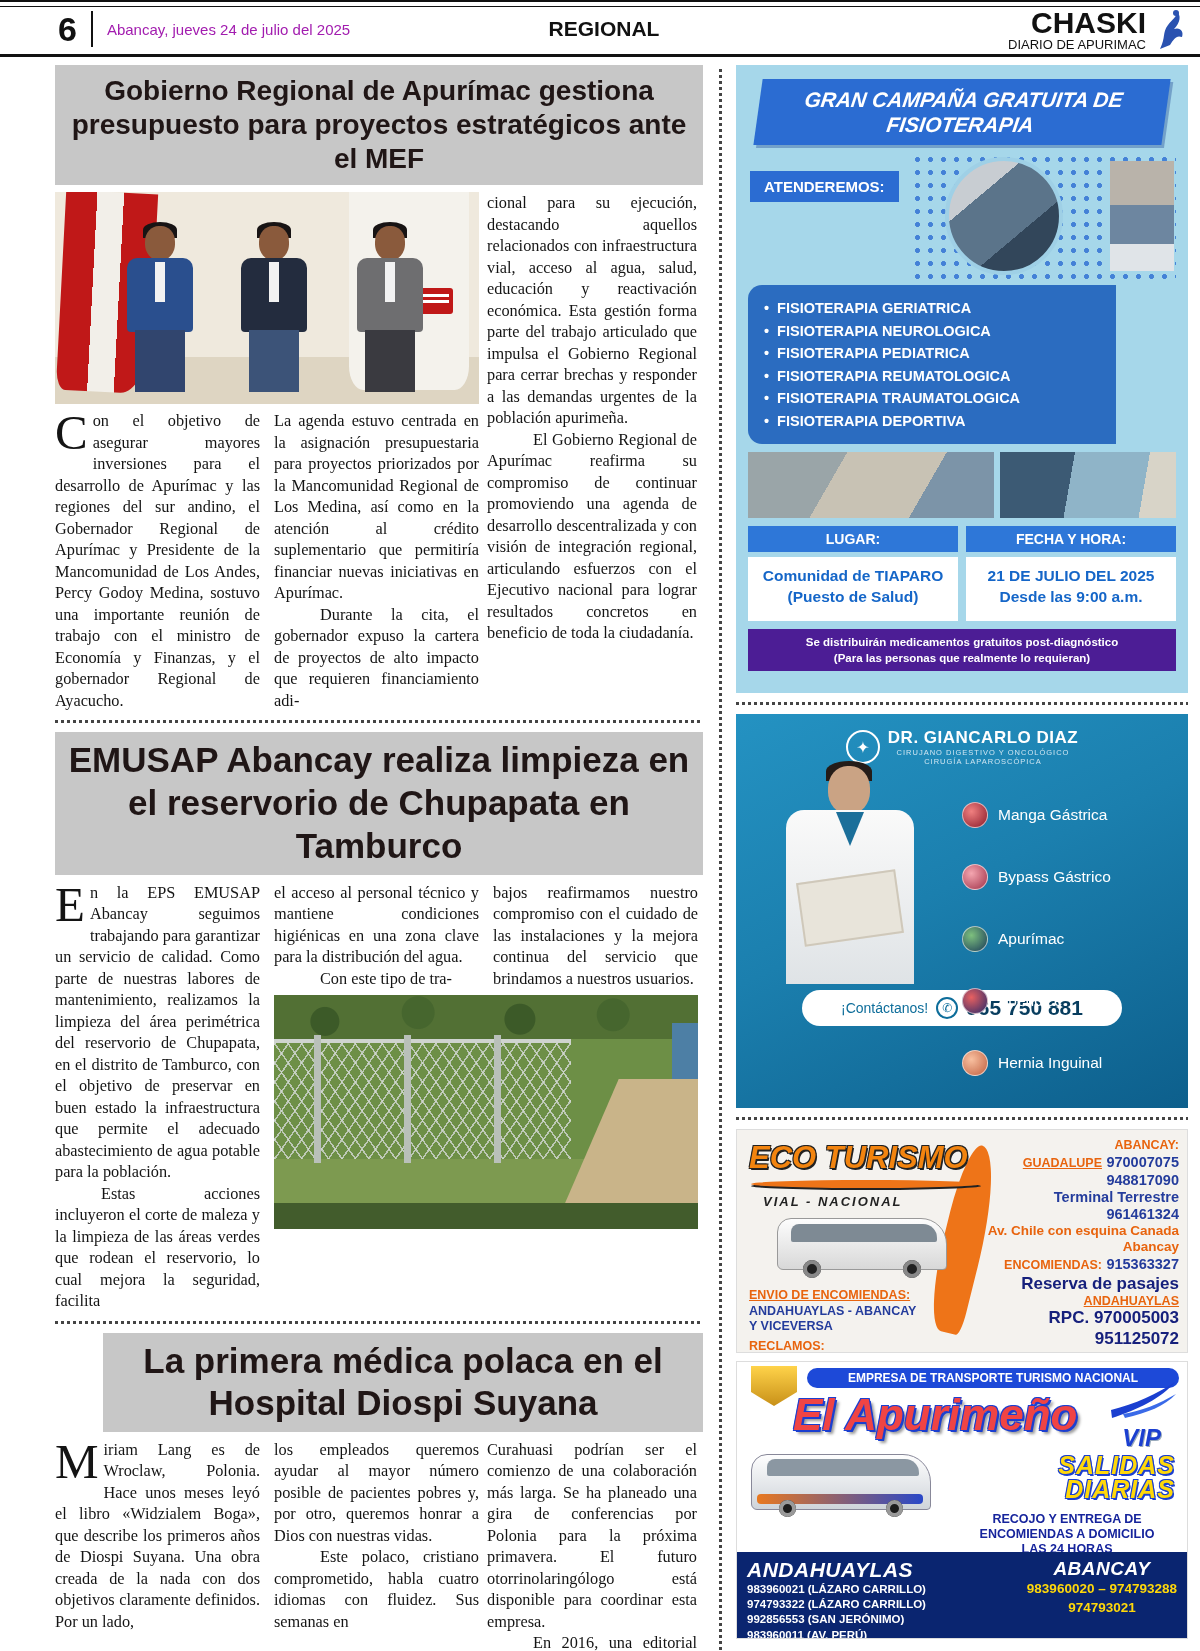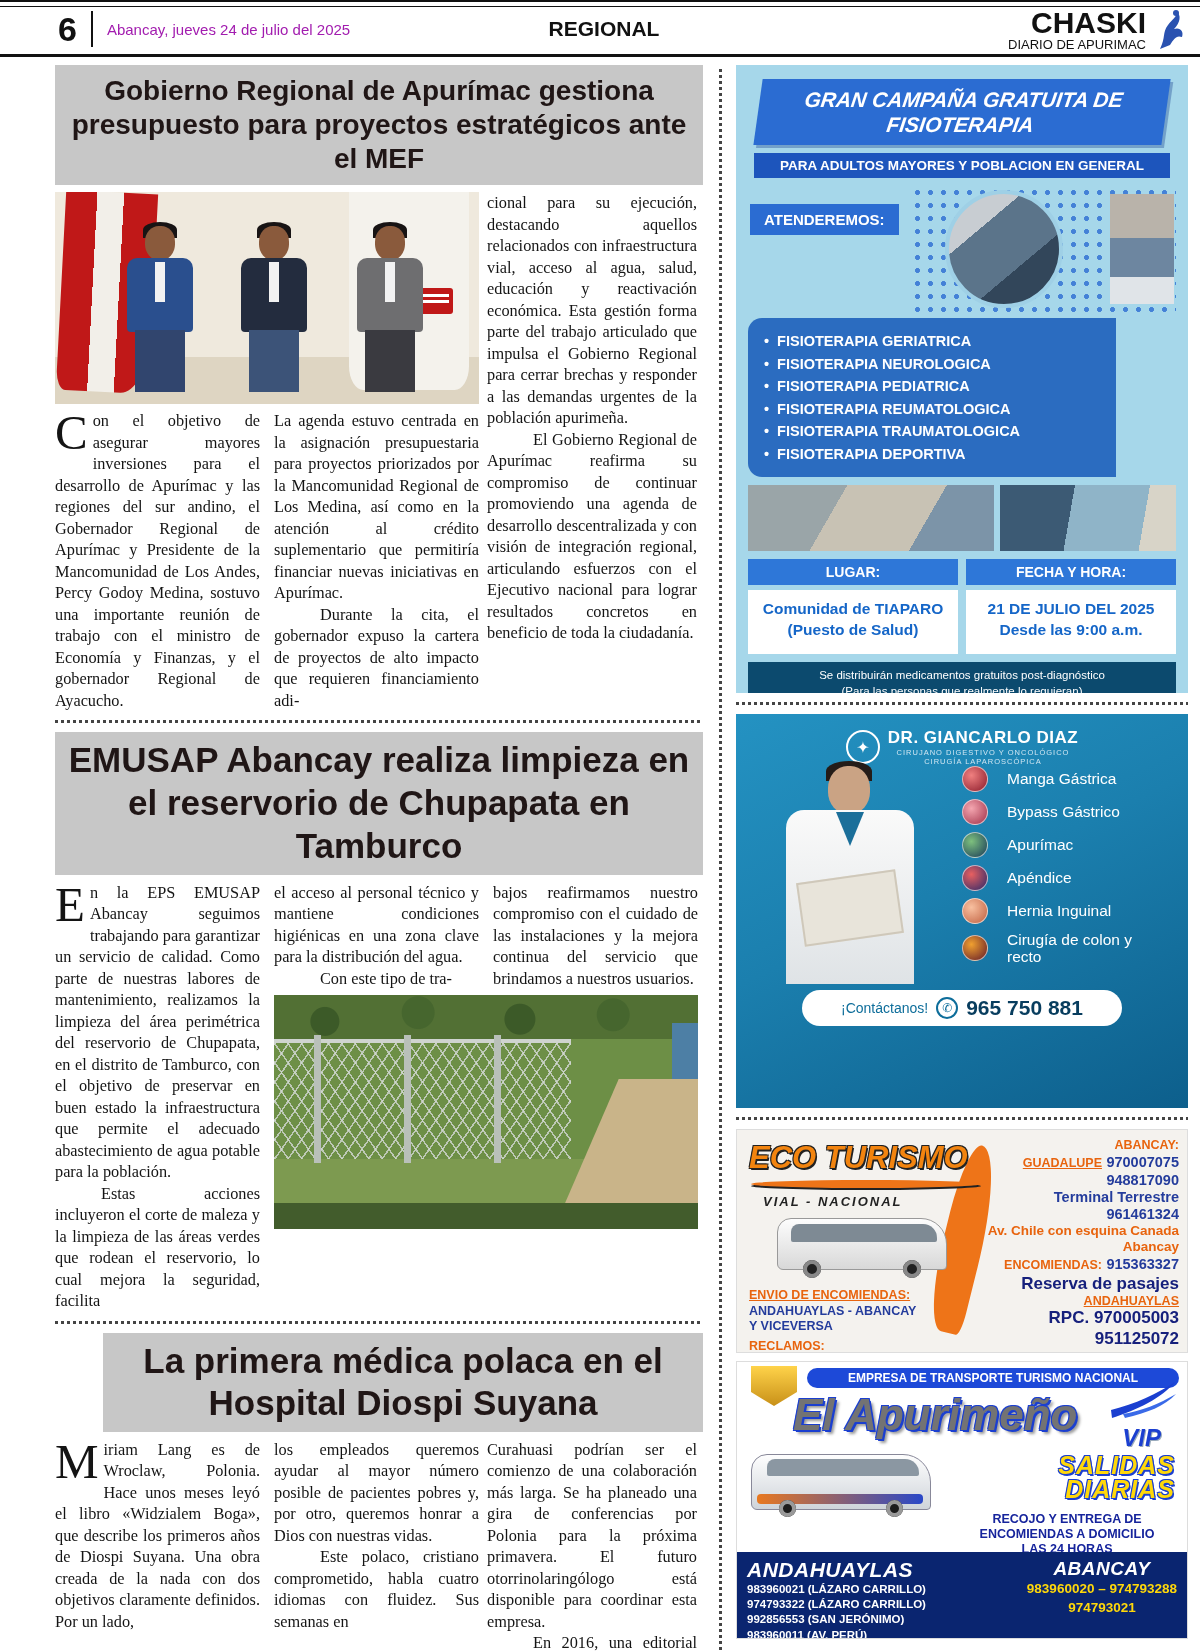--- a/index.html
+++ b/index.html
@@ -108,41 +108,41 @@
   .fis-item:before { content:"•"; margin-right:8px; }
   .fis-strip { height:66px; display:flex; gap:6px; margin-bottom:8px; }
   .fis-strip .s1 { flex:1.4; background:linear-gradient(120deg,#9aa5a8 0 35%, #c8c2b4 35% 70%, #7c94a8 70%); }
   .fis-strip .s2 { flex:1; background:linear-gradient(100deg,#3c5a74 0 40%, #8fb4c8 40% 80%, #d8d4c8 80%); }
   .fis-lf { display:flex; gap:8px; }
   .fis-lf .cell { flex:1; }
   .fis-lf-hd { background:#2e77d8; color:#fff; text-align:center; font-family:"Liberation Sans",sans-serif;
        font-weight:bold; font-size:14px; padding:5px 2px; }
   .fis-lf-val { background:#fff; color:#1566c8; text-align:center; font-family:"Liberation Sans",sans-serif;
        font-weight:bold; font-size:15.5px; line-height:1.35; padding:9px 2px; margin-top:5px; min-height:64px;}
-  .fis-note { background:#0c4a6e; color:#fff; text-align:center; font-family:"Liberation Sans",sans-serif;
-       font-weight:normal; font-size:11.5px; line-height:1.4; padding:5px 4px; margin-top:8px; }
+  .fis-note { background:#4c1d95; color:#fff; text-align:center; font-family:"Liberation Sans",sans-serif;
+       font-weight:bold; font-size:11.5px; line-height:1.4; padding:5px 4px; margin-top:8px; }
 
   
   .gian { height:394px; background:linear-gradient(155deg,#2492c2 0%, #1b7fae 45%, #0d5f8c 100%); padding:14px 14px 10px; }
   .g-toplogo { display:flex; justify-content:center; align-items:center; gap:8px; }
   .g-circ { width:34px; height:34px; border:2px solid #fff; border-radius:50%; color:#fff; font-size:16px;
        display:flex; align-items:center; justify-content:center; font-family:"Liberation Sans",sans-serif; }
   .g-name { color:#fff; font-family:"Liberation Sans",sans-serif; font-weight:bold; font-size:17px; letter-spacing:.5px;}
   .g-sub { color:#cfe6f2; font-family:"Liberation Sans",sans-serif; font-size:7.5px; text-align:center; letter-spacing:1px; }
   .g-head { color:#fff; text-align:center; font-family:"Liberation Sans",sans-serif; font-weight:bold;
        font-size:25px; line-height:1.15; margin:12px 0 10px; letter-spacing:.4px; }
   .g-body { position:relative; height:218px; }
   .g-doc { position:absolute; left:26px; top:0; width:150px; height:218px; }
   .g-doc .dh { position:absolute; top:0; left:52px; width:42px; height:48px; background:#caa384; border-radius:46%; }
   .g-doc .dhair { position:absolute; top:-5px; left:50px; width:46px; height:20px; background:#241c18; border-radius:50% 50% 0 0; }
   .g-doc .dcoat { position:absolute; top:44px; left:10px; width:128px; height:174px; background:linear-gradient(180deg,#fafafa,#dfe3e6); border-radius:18px 18px 0 0; }
   .g-doc .dvee { position:absolute; top:46px; left:60px; width:28px; height:34px; background:#1b6f9a; clip-path:polygon(0 0,100% 0,50% 100%); }
   .g-doc .dboard { position:absolute; top:110px; left:24px; width:100px; height:64px; background:#e8e4da; transform:rotate(-8deg); border:2px solid #cfc8ba; }
   .g-svc { position:absolute; right:0; top:0; width:212px; }
-  .g-row { display:flex; align-items:center; gap:19px; margin-bottom:7px; }
+  .g-row { display:flex; align-items:center; gap:10px; margin-bottom:7px;margin-top:36px; }
   .g-ic { width:26px; height:26px; border-radius:50%; flex:0 0 26px; border:1px solid rgba(255,255,255,.6); }
   .g-lbl { color:#fff; font-family:"Liberation Sans",sans-serif; font-size:15.5px; }
   .g-contact { margin:6px auto 0; width:320px; background:#fff; border-radius:20px; padding:6px 12px;
        display:flex; align-items:center; justify-content:center; gap:8px; }
   .g-contact .c1 { color:#0d6d9a; font-family:"Liberation Sans",sans-serif; font-size:14px; }
   .g-wa { width:22px; height:22px; border:2px solid #0d6d9a; border-radius:50%; color:#0d6d9a; font-size:12px;
        display:flex; align-items:center; justify-content:center; }
   .g-contact .c2 { color:#083d5e; font-family:"Liberation Sans",sans-serif; font-weight:bold; font-size:21px; }
 
   
@@ -167,21 +167,21 @@
   .eco-right .bl { color:#243c9c; font-weight:bold; font-size:14.5px; }
   .eco-right .big { color:#16207c; font-weight:bold; font-size:17px; }
   .eco-right .orb { color:#e8640e; font-weight:bold; font-size:13.5px; }
 
   
   .apu { height:278px; background:#fff; border:1px solid #ddd; font-family:"Liberation Sans",sans-serif; }
   .apu-banner { position:absolute; left:70px; right:8px; top:6px; background:#1d49d8; color:#fff;
        font-weight:bold; font-size:12px; text-align:center; border-radius:10px; padding:3px 2px; }
   .apu-shield { position:absolute; left:14px; top:4px; width:46px; height:40px; background:linear-gradient(180deg,#ffd34a,#c89018);
        clip-path:polygon(0 0,100% 0,100% 65%,50% 100%,0 65%); }
-  .apu-logo { position:absolute; left:56px; top:28px; font-weight:bold; font-style:italic; font-size:44px; color:#737373;
+  .apu-logo { position:absolute; left:56px; top:28px; font-weight:bold; font-style:italic; font-size:44px; color:#ef4444;
        text-shadow:2px 2px 0 #1b3fd0, -1px -1px 0 #1b3fd0, 1px -1px 0 #1b3fd0, -1px 1px 0 #1b3fd0, 4px 4px 3px rgba(0,0,0,.4); }
   .apu-vip { position:absolute; right:26px; top:62px; font-weight:bold; font-style:italic; font-size:24px; color:#1b3fd0;
        text-shadow:1px 1px 0 #9ab; }
   .apu-swoosh { position:absolute; right:10px; top:18px; width:70px; height:40px; }
   .apu-salidas { position:absolute; right:12px; top:92px; text-align:right; font-weight:bold; font-style:italic;
        font-size:25px; line-height:.95; color:#ffd80a; text-shadow:1.5px 1.5px 0 #1b3fd0, -1px -1px 0 #1b3fd0, 1px -1px 0 #1b3fd0, -1px 1px 0 #1b3fd0; letter-spacing:1px;}
   .apu-van { position:absolute; left:14px; top:92px; width:180px; height:66px; }
   .apu-van .vbody { position:absolute; inset:0 0 10px 0; background:linear-gradient(180deg,#fefefe,#cfd4da); border-radius:16px 28px 4px 6px; border:1px solid #889; }
   .apu-van .deco { position:absolute; left:6px; bottom:16px; right:8px; height:10px; background:linear-gradient(90deg,#e87820,#2a48c8); border-radius:4px; }
   .apu-van .vwin { position:absolute; top:5px; left:16px; right:12px; height:17px; background:#8b97a2; border-radius:8px 14px 2px 2px; }
@@ -327,21 +327,20 @@
         </div>
       </div>
     </div>
 
     <div class="vdiv"></div>
 
     <div class="rcol">
 
       <div class="ad fisio">
         <div class="fis-banner">GRAN CAMPAÑA GRATUITA DE FISIOTERAPIA</div>
-        <div class="fis-sub">PARA ADULTOS MAYORES Y POBLACION EN GENERAL</div>
         <div class="fis-hero">
           <div class="fis-dots dots"></div>
           <div class="fis-circle"></div>
           <div class="fis-rect"></div>
           <div class="fis-atend">ATENDEREMOS:</div>
         </div>
         <div class="fis-list">
           <div class="fis-item">FISIOTERAPIA GERIATRICA</div>
           <div class="fis-item">FISIOTERAPIA NEUROLOGICA</div>
           <div class="fis-item">FISIOTERAPIA PEDIATRICA</div>

